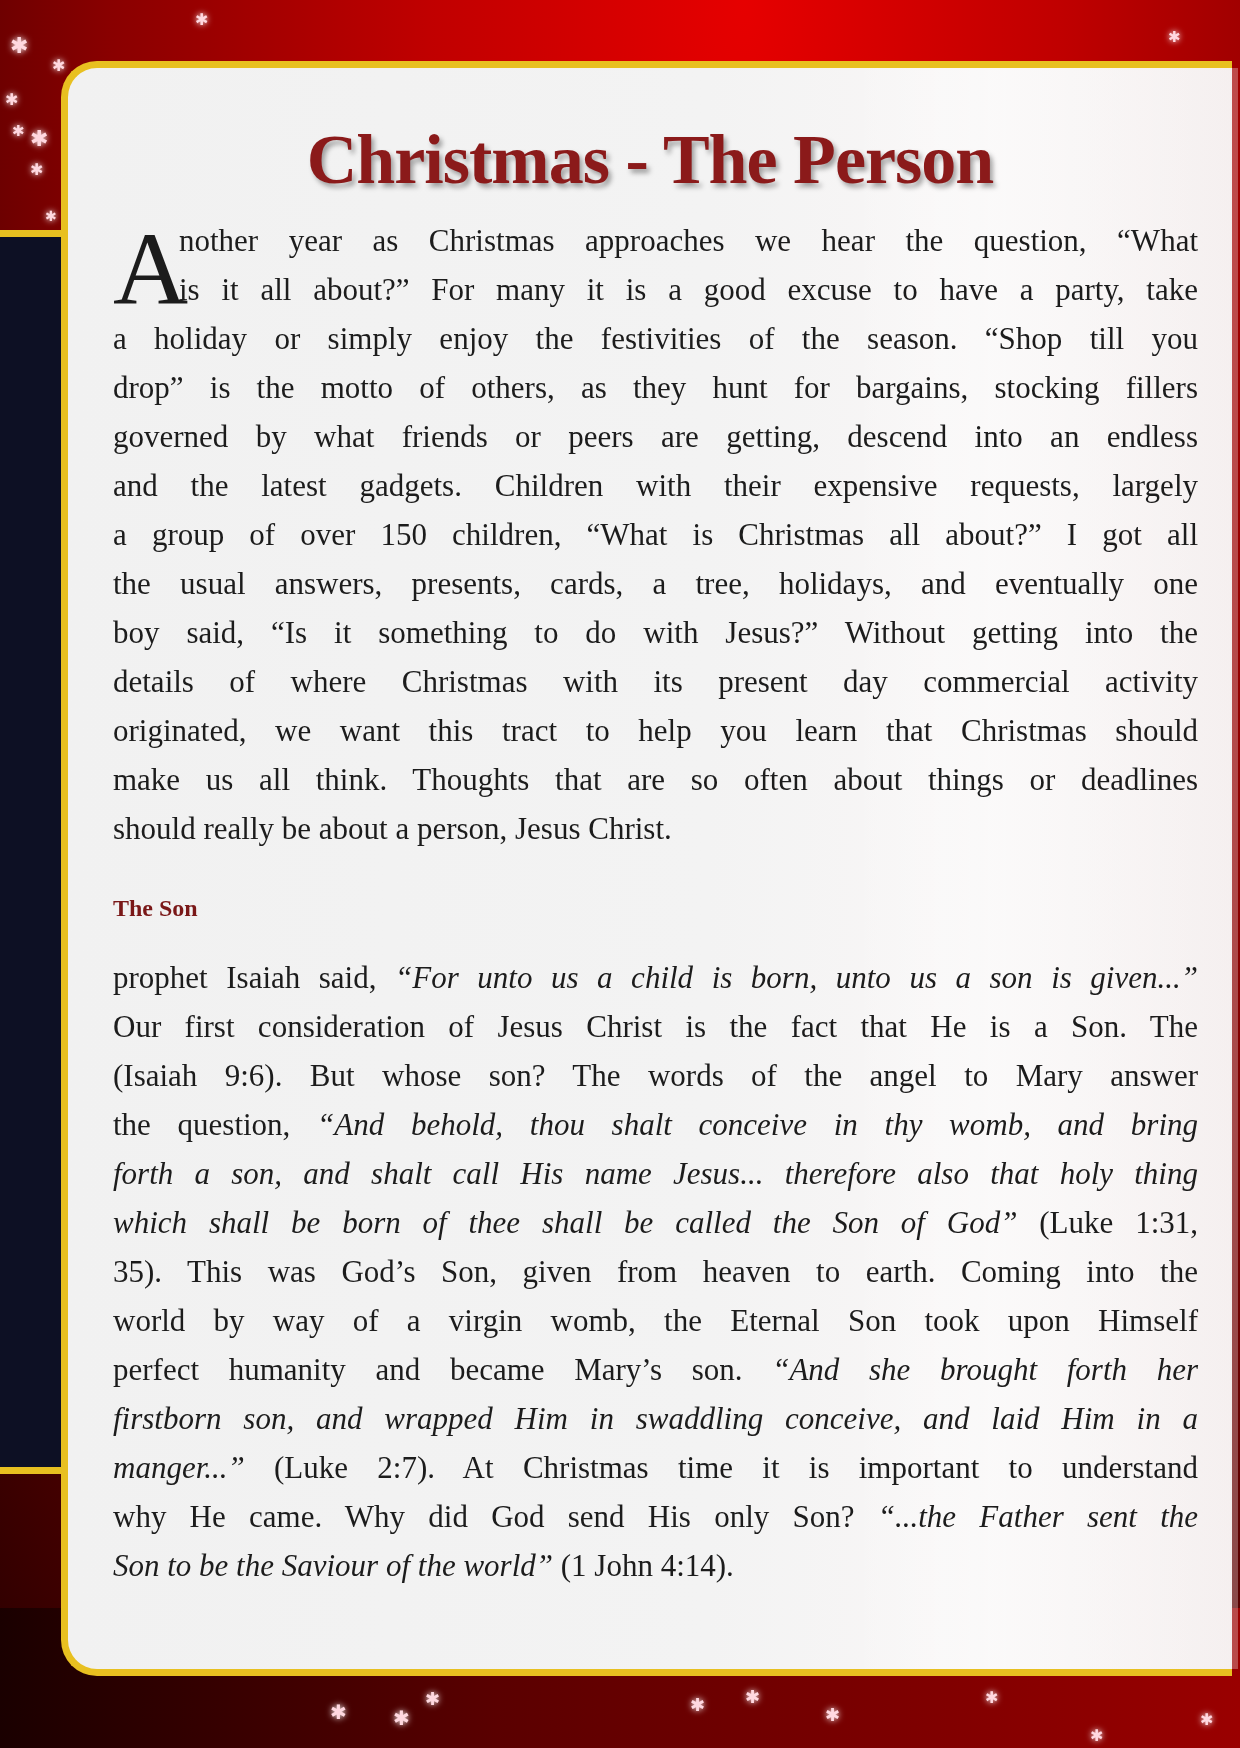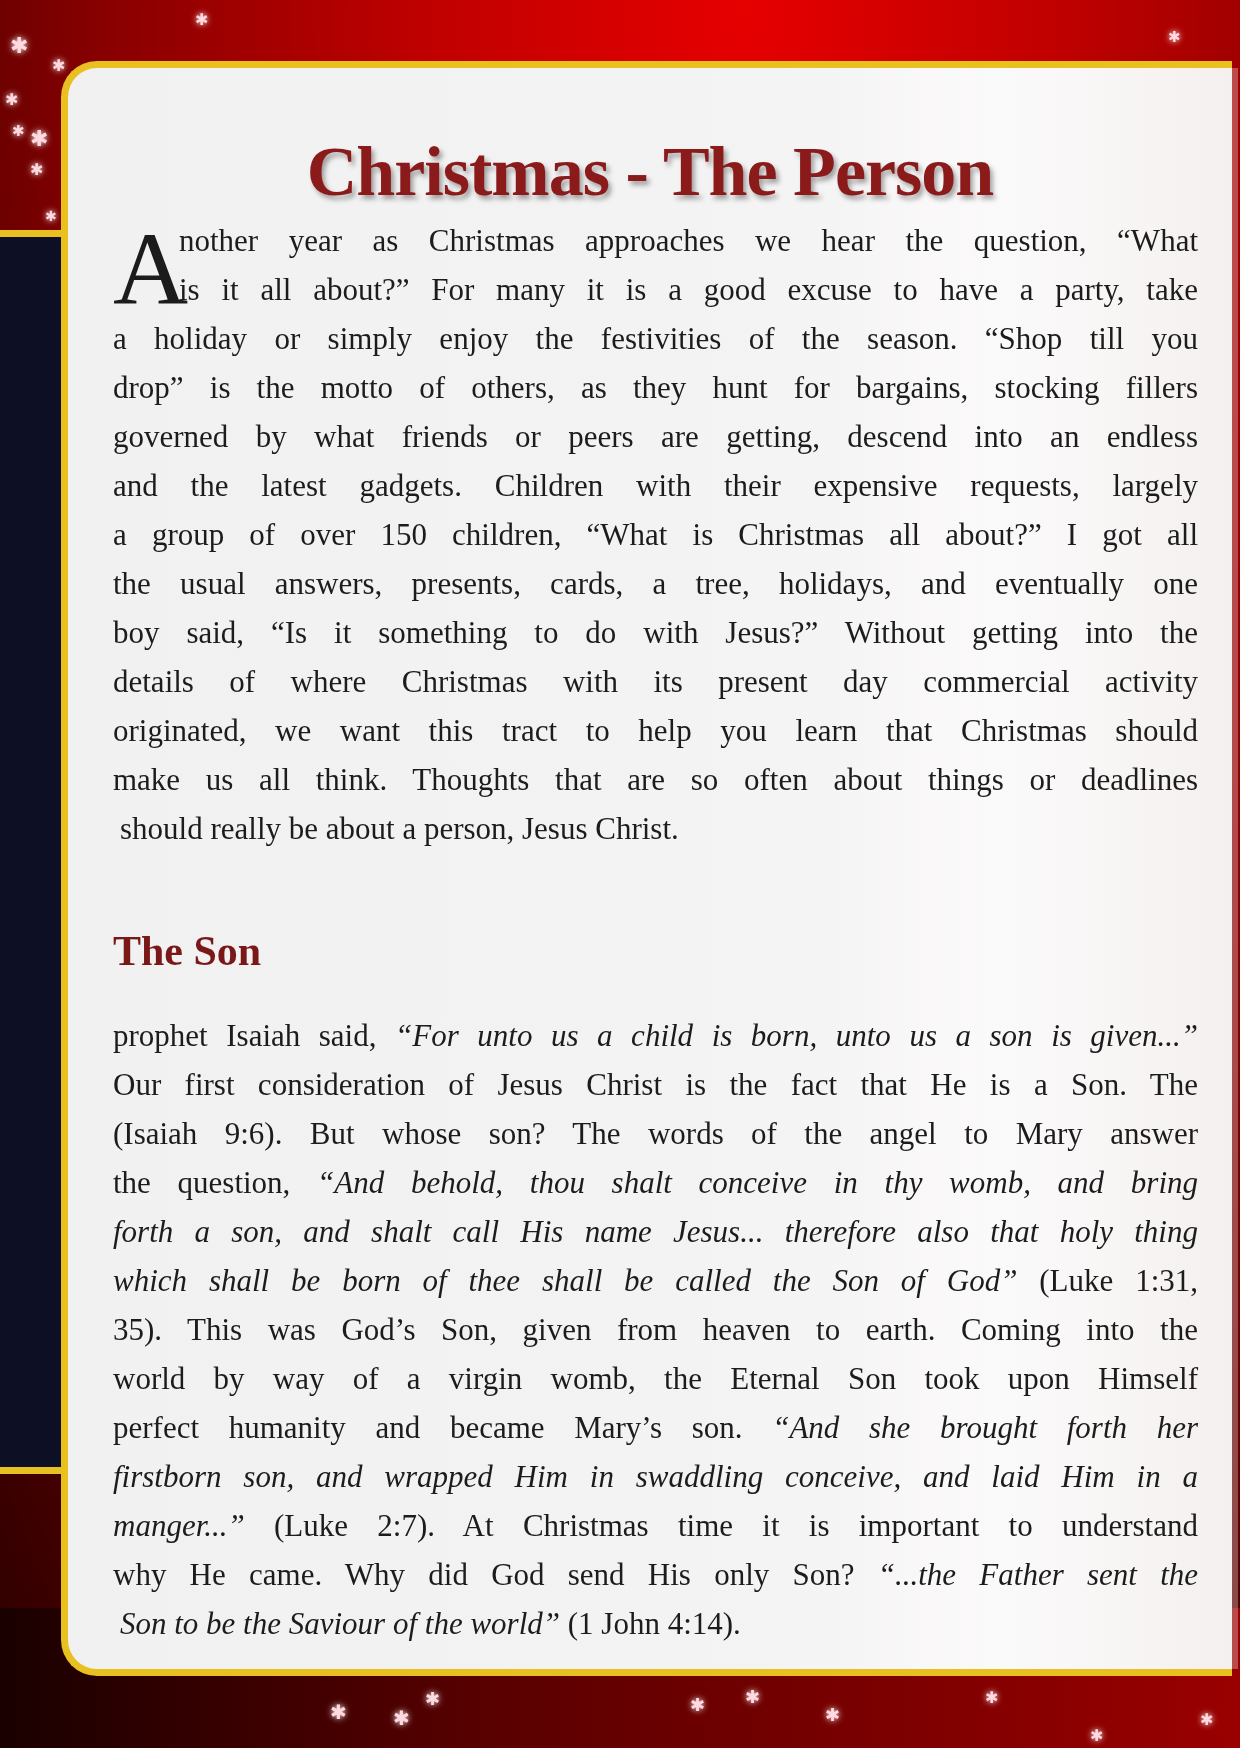--- a/index.html
+++ b/index.html
@@ -33,29 +33,29 @@
   .title {
     position:absolute; left:0; right:0; top:52px; text-align:center;
     font-size:70px; font-weight:bold; color:#8b1a1a; letter-spacing:-1px;
     text-shadow: 3px 4px 5px rgba(0,0,0,0.35);
   }
   .content {
     position:absolute; left:45px; top:148px; width:1085px;
     color:#1c1c1c; font-size:31px;
   }
   .line { display:block; height:49px; line-height:49px; text-align:justify; text-align-last:justify; white-space:nowrap; }
-  .line.last { text-align-last:left;margin-left:7px; }
+  .line.last { text-align-last:left; }
   .para1 .line { }
   .dropcap {
     position:absolute; left:0; top:8px; font-size:104px; line-height:90px; color:#1c1c1c;
   }
   .indent { padding-left:66px; }
   .heading {
-    margin-top:73px; height:50px; line-height:50px;
-    font-size:42px; font-weight:bold; color:#7a1818;
+    margin-top:30px; height:50px; line-height:50px;
+    font-size:24px; font-weight:bold; color:#7a1818;
   }
   i { font-style:italic; }
 </style>
 </head>
 <body>
 
 <div class="bg-bottom"></div>
 <div class="navy-band"></div>
 
 <span class="star" style="left:10px;top:35px;">✱</span>
@@ -73,21 +73,21 @@
 <span class="star" style="left:690px;top:1696px;font-size:18px;">✱</span>
 <span class="star" style="left:745px;top:1688px;font-size:18px;">✱</span>
 <span class="star" style="left:825px;top:1706px;font-size:18px;">✱</span>
 <span class="star" style="left:985px;top:1690px;font-size:16px;">✱</span>
 <span class="star" style="left:1090px;top:1728px;font-size:16px;">✱</span>
 <span class="star" style="left:1200px;top:1712px;font-size:16px;">✱</span>
 
 <div class="panel">
   <div class="panel-glow"></div>
 
-  <h1 class="title" style="margin:12px;">Christmas - The Person</h1>
+  <h1 class="title" style="margin:0;">Christmas - The Person</h1>
 
   <div class="content">
     <div class="para1" style="position:relative;">
       <span class="dropcap">A</span>
       <span class="line indent">nother year as Christmas approaches we hear the question, “What</span>
       <span class="line indent">is it all about?” For many it is a good excuse to have a party, take</span>
       <span class="line">a holiday or simply enjoy the festivities of the season. “Shop till you</span>
       <span class="line">drop” is the motto of others, as they hunt for bargains, stocking fillers</span>
       <span class="line">governed by what friends or peers are getting, descend into an endless</span>
       <span class="line">and the latest gadgets. Children with their expensive requests, largely</span>

